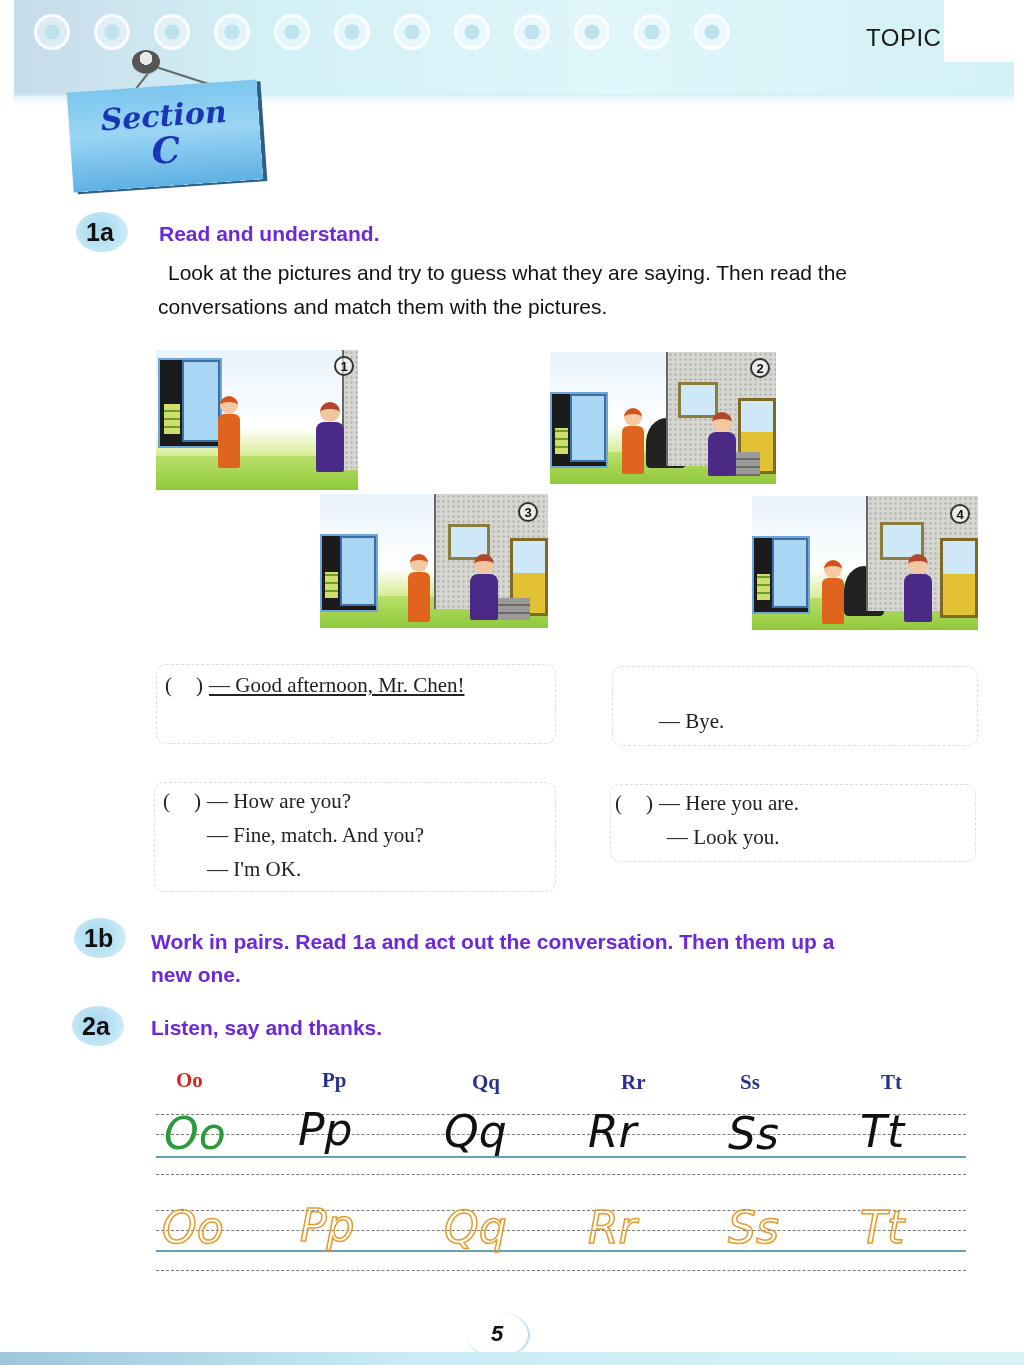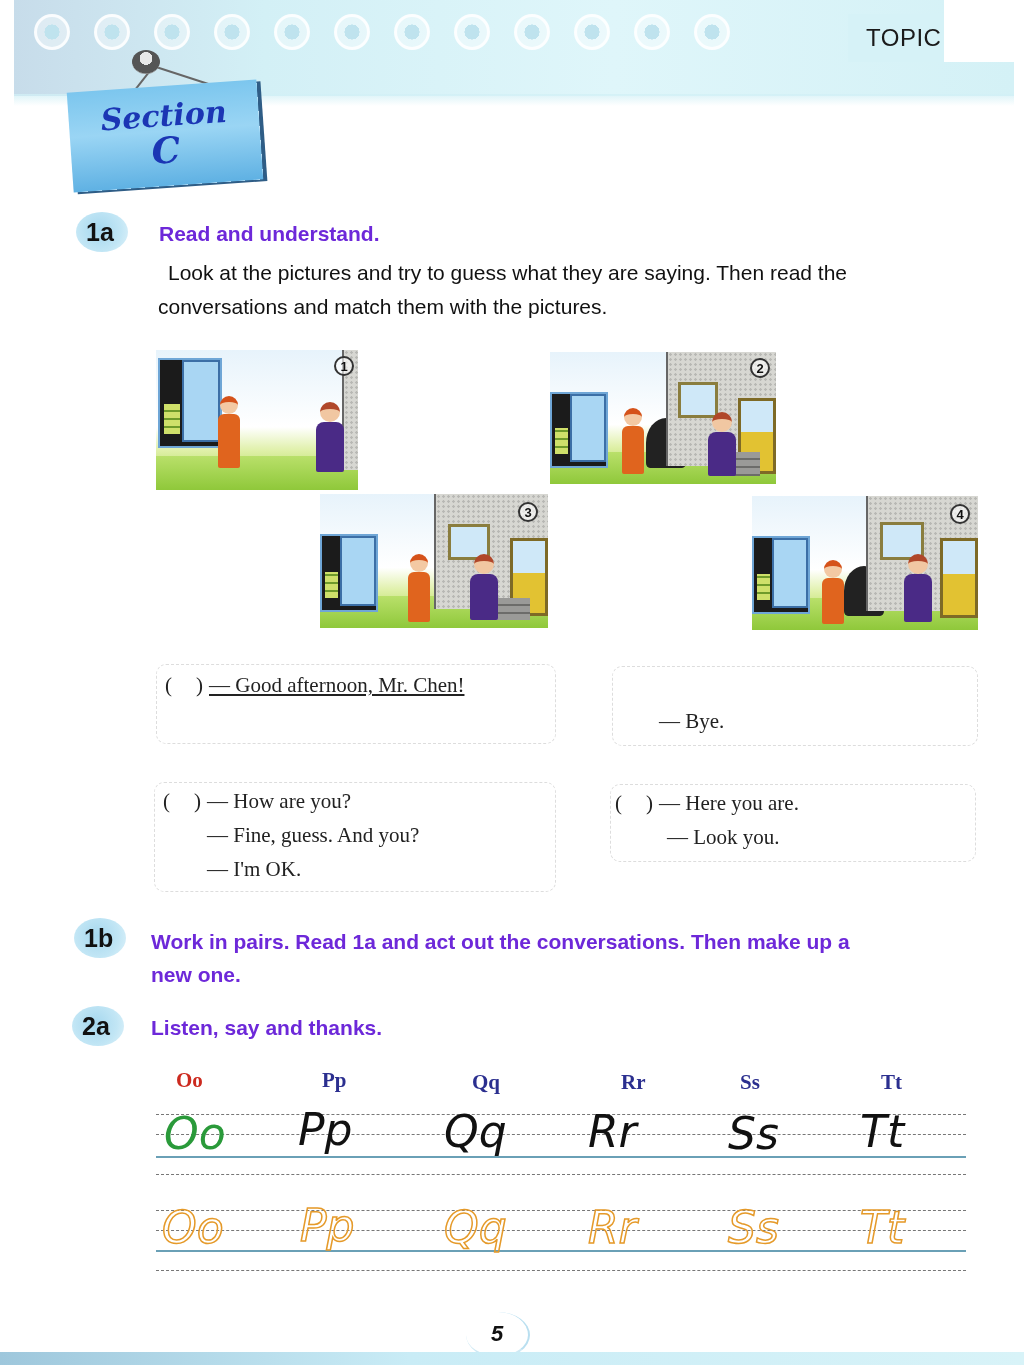--- a/index.html
+++ b/index.html
@@ -212,33 +212,33 @@
 </div>
 
 <div class="dialog" style="left:612px;top:666px;width:364px;height:78px;">
   <div class="dline" style="left:46px;top:42px;">— Bye.</div>
 </div>
 
 <div class="dialog" style="left:154px;top:782px;width:400px;height:108px;">
   <div class="dline" style="left:8px;top:6px;">
     <span class="paren"><span class="paren-l">(</span><span class="paren-r">)</span></span><span>— How are you?</span>
   </div>
-  <div class="dline" style="left:52px;top:40px;">— Fine, guess. And you?</div>
+  <div class="dline" style="left:52px;top:40px;">— Fine, match. And you?</div>
   <div class="dline" style="left:52px;top:74px;">— I'm OK.</div>
 </div>
 
 <div class="dialog" style="left:610px;top:784px;width:364px;height:76px;">
   <div class="dline" style="left:4px;top:6px;">
     <span class="paren"><span class="paren-l">(</span><span class="paren-r">)</span></span><span>— Here you are.</span>
   </div>
   <div class="dline" style="left:56px;top:40px;">— Look you.</div>
 </div>
 
 <div class="badge" style="left:74px;top:918px;">1b</div>
-<div class="heading" style="left:151px;top:930px;">Work in pairs. Read 1a and act out the conversations. Then make up a</div>
+<div class="heading" style="left:151px;top:930px;">Work in pairs. Read 1a and act out the conversation. Then them up a</div>
 <div class="heading" style="left:151px;top:963px;">new one.</div>
 
 <div class="badge" style="left:72px;top:1006px;">2a</div>
 <div class="heading" style="left:151px;top:1016px;">Listen, say and thanks.</div>
 
 <div class="letter-label" style="left:176px;top:1068px;color:#cc2a1f;">Oo</div>
 <div class="letter-label" style="left:322px;top:1068px;color:#2b2f8f;">Pp</div>
 <div class="letter-label" style="left:472px;top:1070px;color:#2b2f8f;">Qq</div>
 <div class="letter-label" style="left:621px;top:1070px;color:#2b2f8f;">Rr</div>
 <div class="letter-label" style="left:740px;top:1070px;color:#2b2f8f;">Ss</div>

